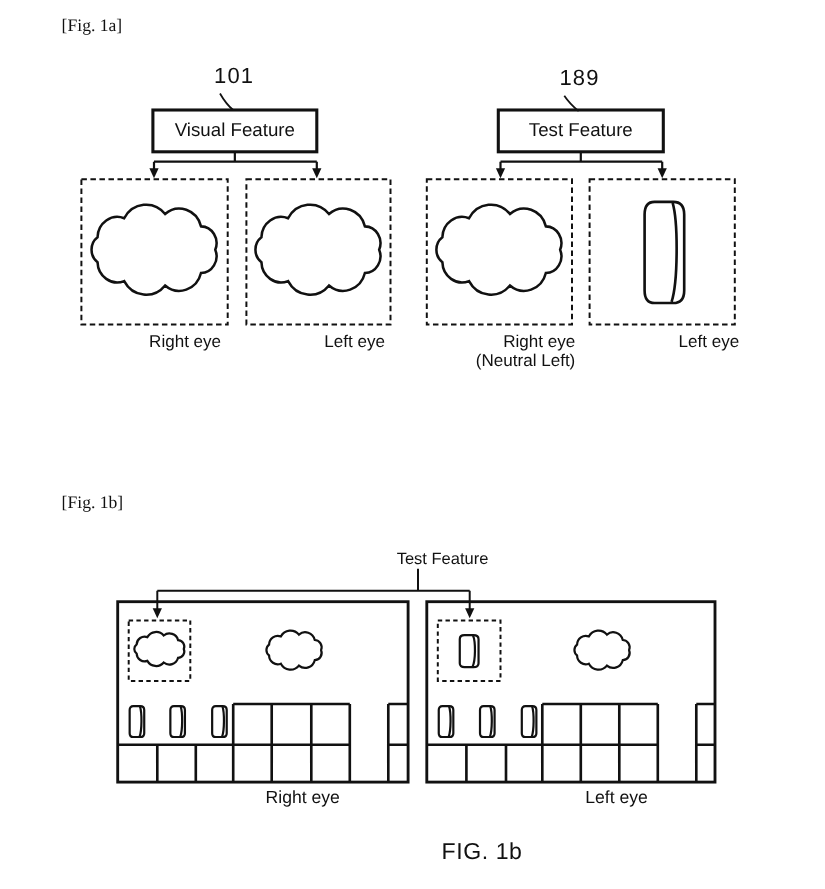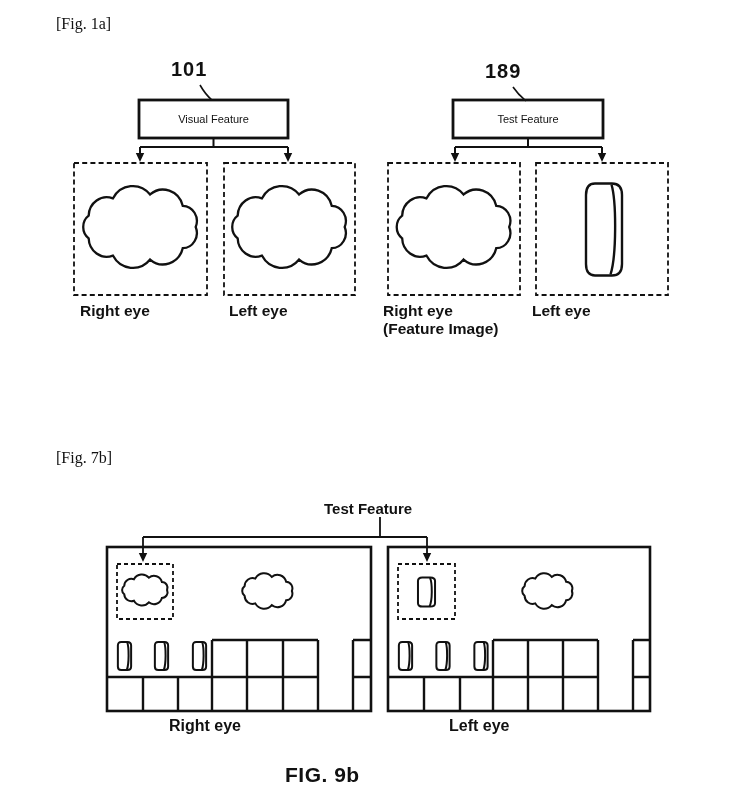--- a/index.html
+++ b/index.html
@@ -1,23 +1,23 @@
 <!DOCTYPE html>
 <html><head>
 <meta charset="utf-8">
 <style>
   html,body{margin:0;padding:0;background:#fff;}
   .page{position:relative;width:750px;height:808px;background:#ffffff;
         font-family:"Liberation Sans",sans-serif;color:#111;overflow:hidden;}
   .page svg{position:absolute;left:0;top:0;}
   .lbl{position:absolute;color:#111;white-space:nowrap;line-height:1.15;}
-  .c{text-align:left;font-weight:bold;}
+  .c{text-align:right;}
   .serif{font-family:"Liberation Serif",serif;font-size:16px;}
   .ref{font-size:20px;letter-spacing:1px;}
-  .boxlbl{display:flex;align-items:center;justify-content:center;font-size:11px;}
+  .boxlbl{display:flex;align-items:center;justify-content:center;font-size:17px;}
   .panel-lbl{font-size:15.5px;}
   .caption{font-size:21px;letter-spacing:0.5px;}
   .pointer{font-size:15px;}
   .scene-lbl{font-size:16px;}
 </style>
 </head>
 <body>
 
 <div class="page">
 
@@ -97,29 +97,29 @@
   <div class="lbl panel-lbl c" style="left:80px;top:302px;width:121px;">
     <div>Right eye</div>
     <div></div>
   </div>
   <div class="lbl panel-lbl c" style="left:229px;top:302px;width:121px;">
     <div>Left eye</div>
     <div></div>
   </div>
   <div class="lbl panel-lbl c" style="left:383px;top:302px;width:140px;">
     <div>Right eye</div>
-    <div>(Feature Image)</div>
+    <div>(Neutral Left)</div>
   </div>
   <div class="lbl panel-lbl c" style="left:532px;top:302px;width:140px;">
     <div>Left eye</div>
   </div>
 
 
-  <div class="lbl serif" style="left:56px;top:449px;">[Fig. 7b]</div>
+  <div class="lbl serif" style="left:56px;top:449px;">[Fig. 1b]</div>
 
   <div class="lbl pointer c" style="left:324px;top:500px;width:120px;">Test Feature</div>
 
   <div class="lbl scene-lbl c" style="left:169px;top:717px;width:140px;">Right eye</div>
   <div class="lbl scene-lbl c" style="left:449px;top:717px;width:140px;">Left eye</div>
 
-  <div class="lbl caption c" style="left:285px;top:763px;width:190px;">FIG. 9b</div>
+  <div class="lbl caption c" style="left:285px;top:763px;width:190px;">FIG. 1b</div>
 
 </div>
 
 </body></html>

